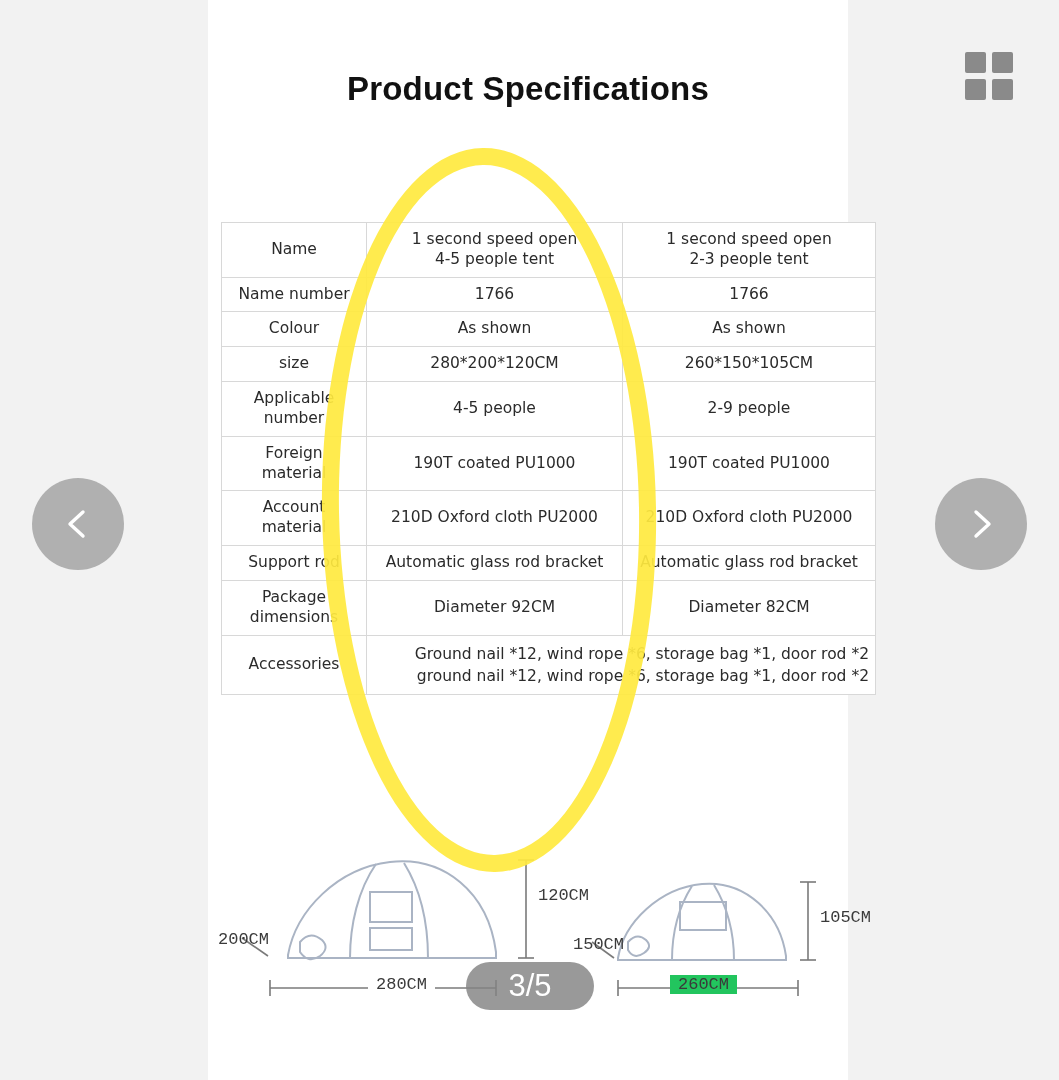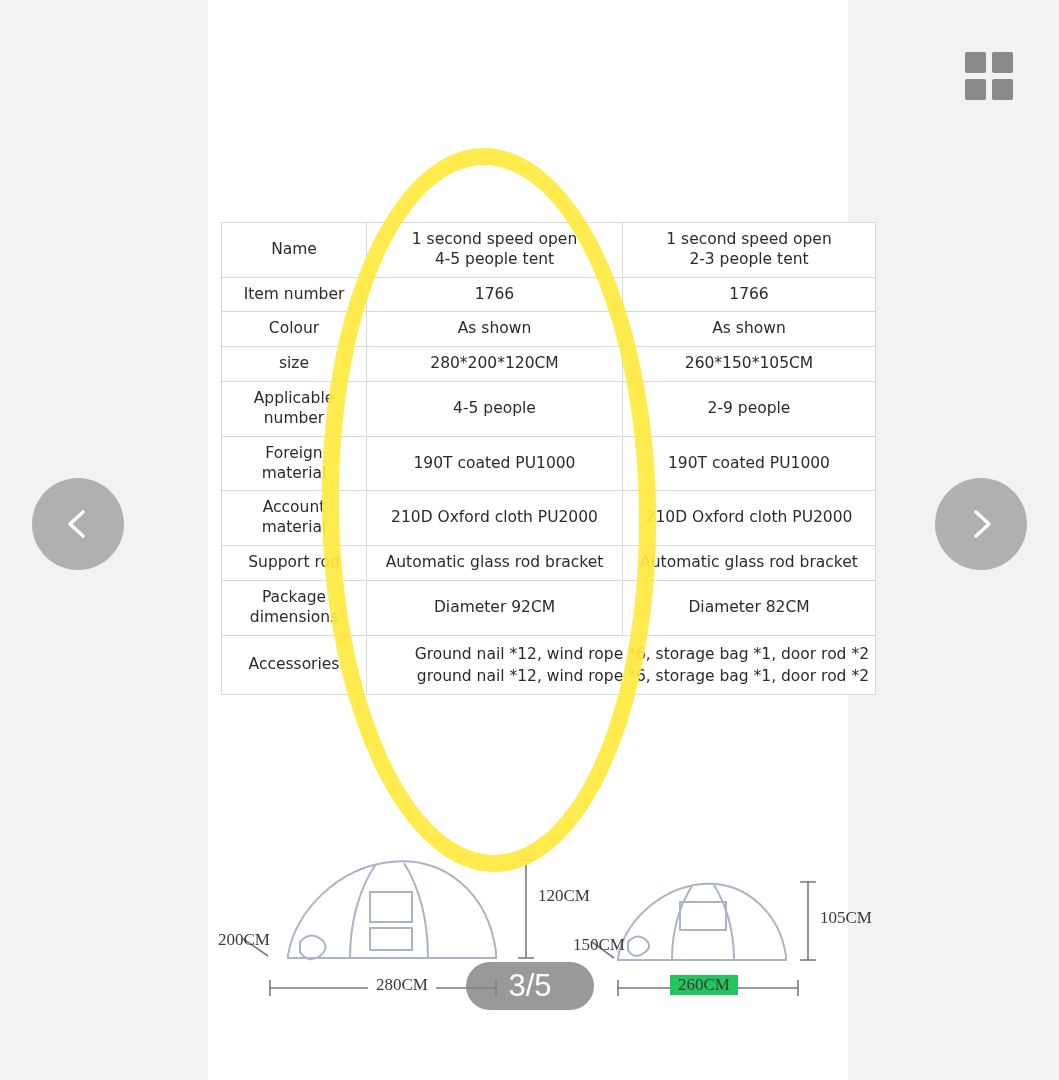--- a/index.html
+++ b/index.html
@@ -87,21 +87,21 @@
     position: absolute;
     left: 0;
     top: 830px;
     width: 640px;
     height: 200px;
   }
   .diag-label {
     position: absolute;
     font-size: 17px;
     color: #3a3a3a;
-    font-family: Liberation Serif, serif;
+    font-family: Liberation Mono, monospace;
     white-space: nowrap;
   }
 
   
   .highlight-oval {
     position: absolute;
     left: 322px;
     top: 148px;
     width: 300px;
     height: 690px;
@@ -168,31 +168,32 @@
 </head>
 <body>
 
 <div id="viewer">
 
   <div class="gutter left"></div>
   <div class="gutter right"></div>
 
   <div class="image-stage">
 
+    <div class="spec-title">Product Specifications</div>
 
     <div class="spec-table-wrap">
       <table class="spec">
         <tbody>
           <tr>
             <td class="label">Name</td>
             <td class="colA">1 second speed open<br>4-5 people tent</td>
             <td class="colB">1 second speed open<br>2-3 people tent</td>
           </tr>
           <tr>
-            <td class="label">Item number</td>
+            <td class="label">Name number</td>
             <td class="colA">1766</td>
             <td class="colB">1766</td>
           </tr>
           <tr>
             <td class="label">Colour</td>
             <td class="colA">As shown</td>
             <td class="colB">As shown</td>
           </tr>
           <tr>
             <td class="label">size</td>

